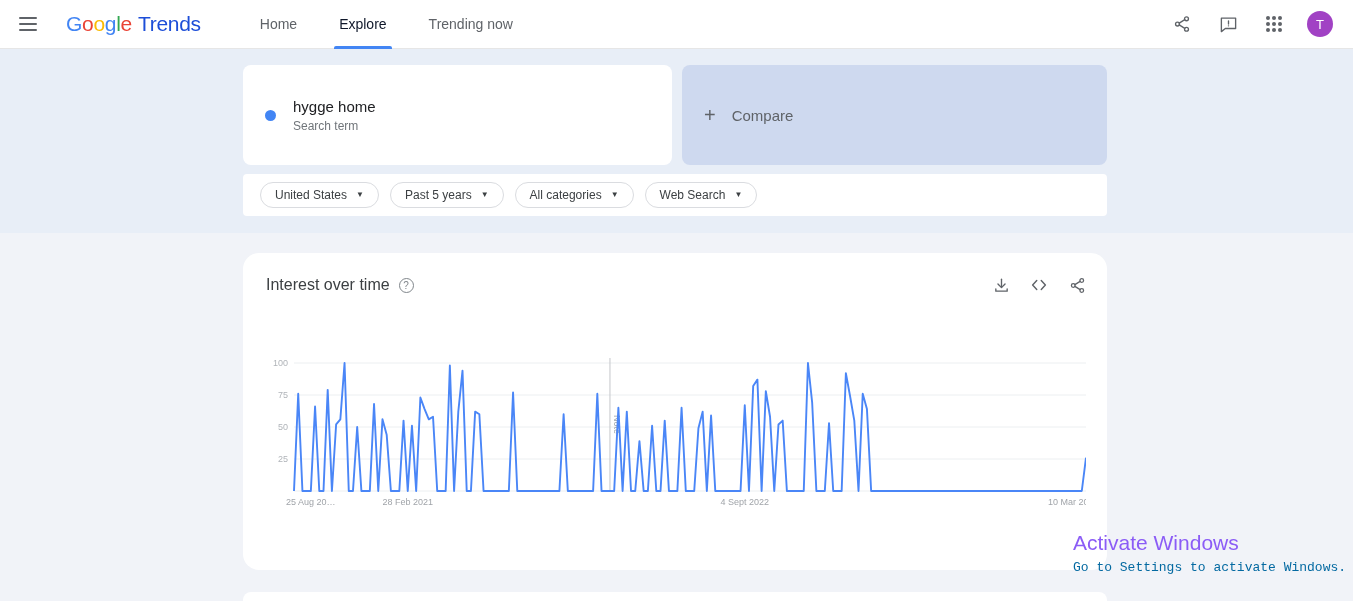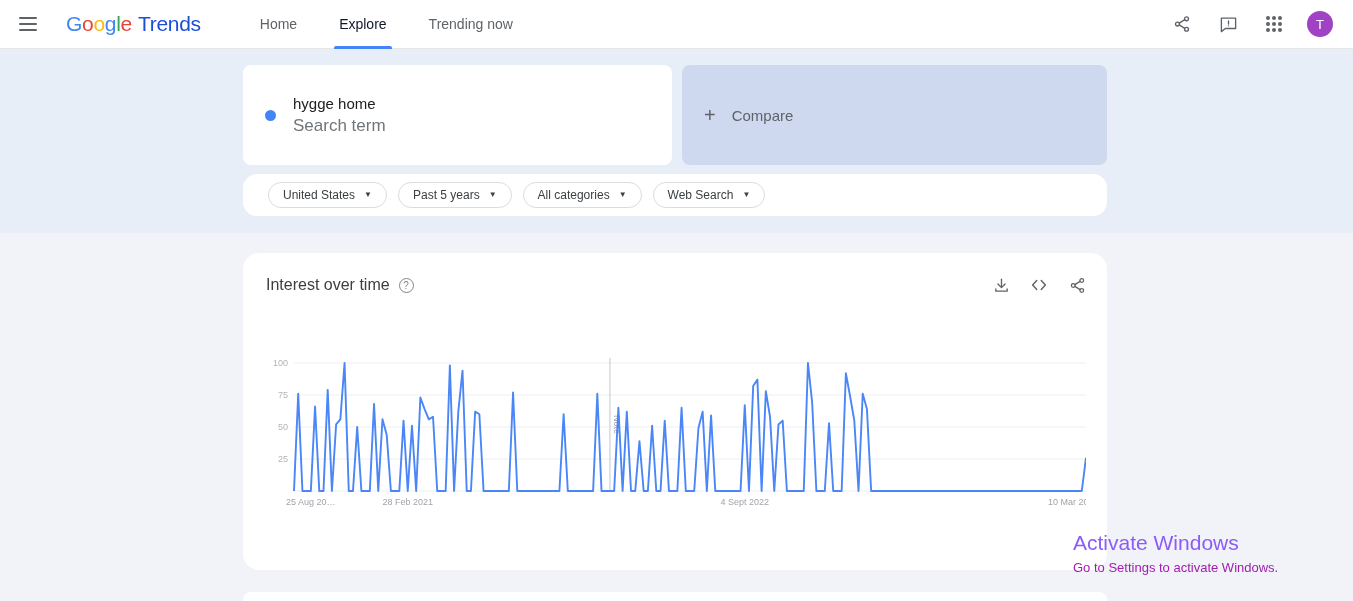--- a/index.html
+++ b/index.html
@@ -90,39 +90,39 @@
     width: 429px; height: 100px; background: #fff;
     border-radius: 8px; display: flex; align-items: center;
     padding-left: 22px; cursor: pointer;
   }
   #termdot {
     width: 11px; height: 11px; border-radius: 50%;
     background: #4285F4; margin-right: 17px; flex: none;
   }
   #termtext { display: flex; flex-direction: column; }
   #termname { font-size: 15px; color: #202124; line-height: 19px; }
-  #termsub { font-size: 17px; color: #70757a; margin-top: 3px; }
+  #termsub { font-size: 12px; color: #70757a; margin-top: 3px; }
 
   #comparecard {
     width: 425px; height: 100px; background: #ced9ef;
     border-radius: 8px; display: flex; align-items: center;
     padding-left: 22px; cursor: pointer;
   }
   #compareplus {
     font-size: 20px; color: #5f6368; margin-right: 16px;
     line-height: 1; font-weight: 300;
   }
   #comparelabel { font-size: 15px; color: #5f6368; }
 
   
   #filterbar {
     position: absolute; top: 174px; left: 243px;
     width: 864px; height: 42px; background: #fff;
-    border-radius: 14px; display: flex; align-items: center;
-    padding-left: 25px; gap: 11px;
+    border-radius: 4px; display: flex; align-items: center;
+    padding-left: 17px; gap: 11px;
   }
   .filterchip {
     height: 26px; border: 1px solid #dadce0; border-radius: 13px;
     display: flex; align-items: center; justify-content: center;
     padding: 0 14px; font-size: 12px; color: #3c4043;
     cursor: pointer; background: #fff; white-space: nowrap;
   }
   .filterchip .caret {
     margin-left: 9px; font-size: 8px; color: #3c4043;
     transform: translateY(-1px);
@@ -166,21 +166,21 @@
     width: 864px; height: 20px;
     background: #fff; border-radius: 8px 8px 0 0;
   }
 
   
   #watermark {
     position: absolute; left: 1073px; top: 530px;
     width: 275px; color: #c9cfda; user-select: none;
   }
   #wm1 { font-size: 21px; line-height: 26px; color: #8b5cf6; }
-  #wm2 { font-size: 13px; line-height: 20px; color: #a21caf; margin-top: 2px; }
+  #wm2 { font-size: 13px; line-height: 20px; color: #0369a1; margin-top: 2px; font-family: Liberation Mono, monospace; }
 </style>
 </head>
 <body>
 
 <div id="topbar">
   <div id="hamburger">
     <span></span>
       <span></span>
       <span></span>
   </div>

